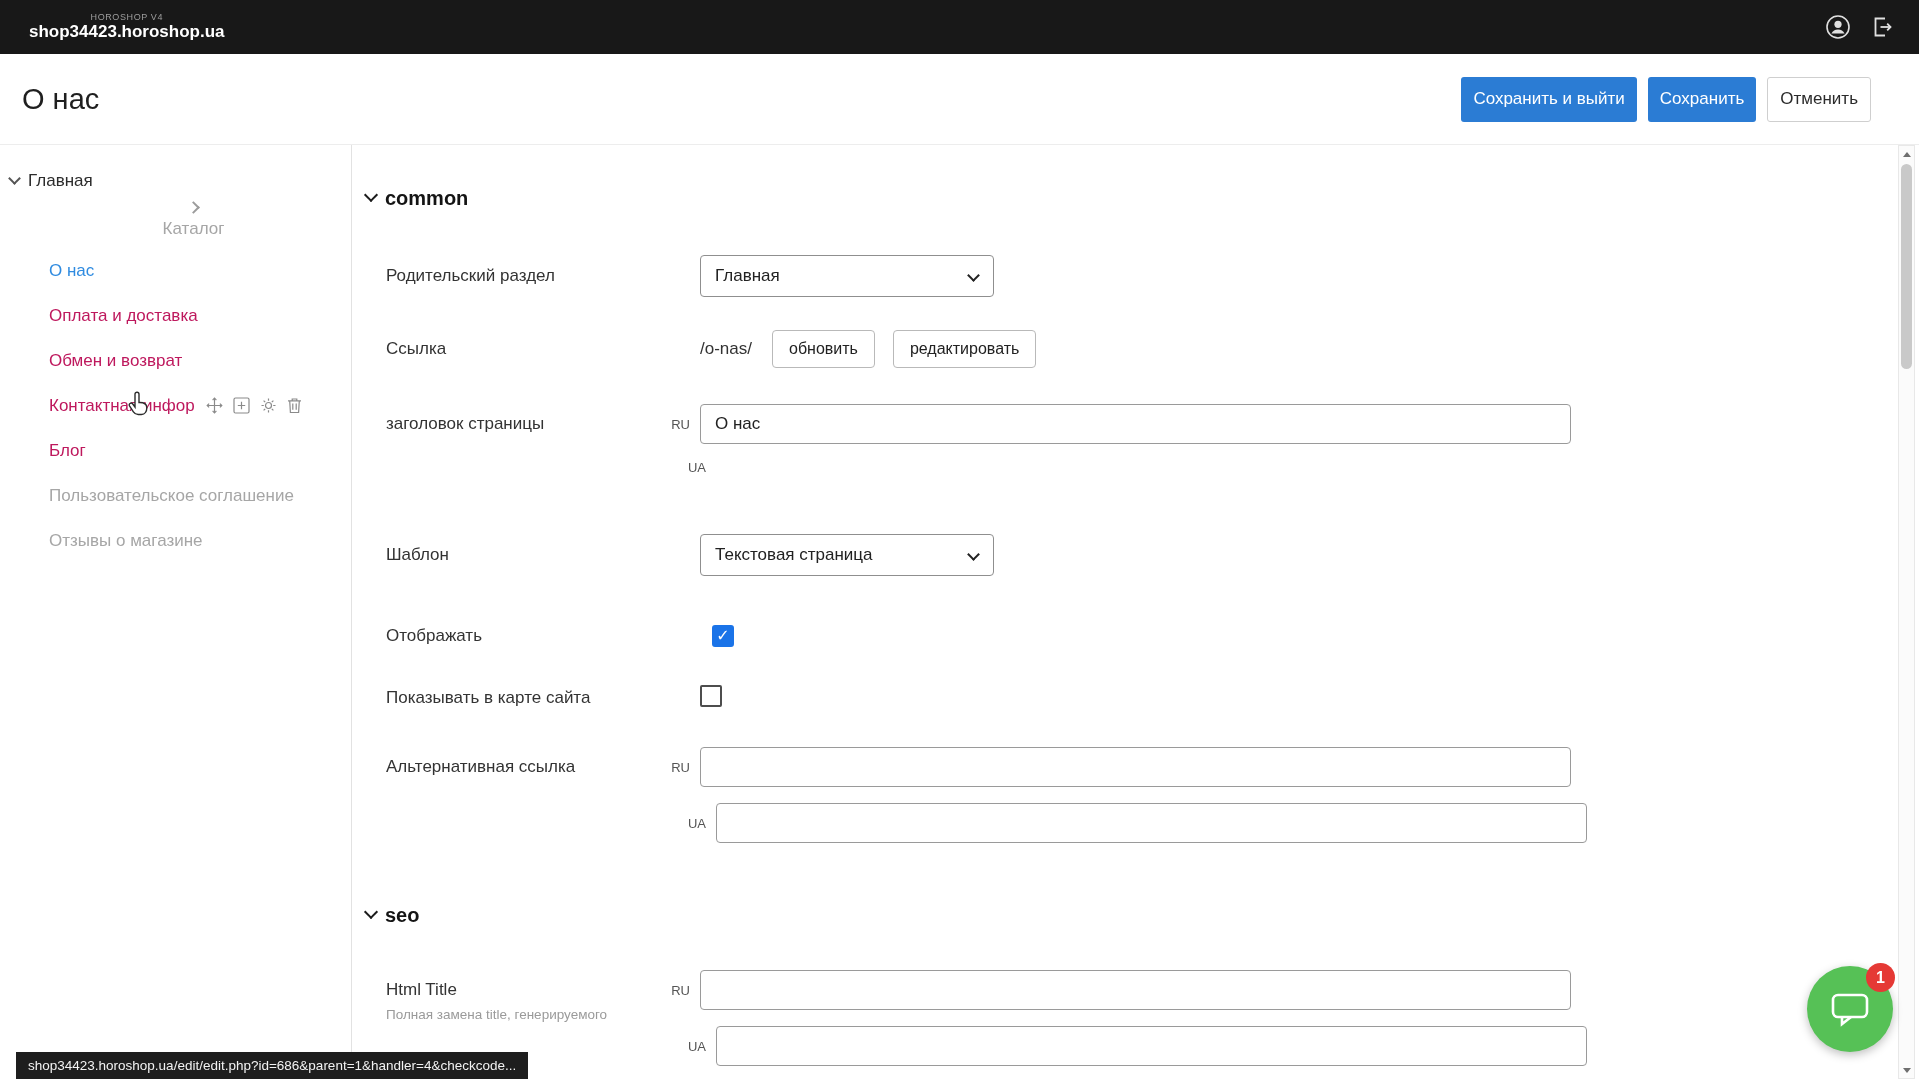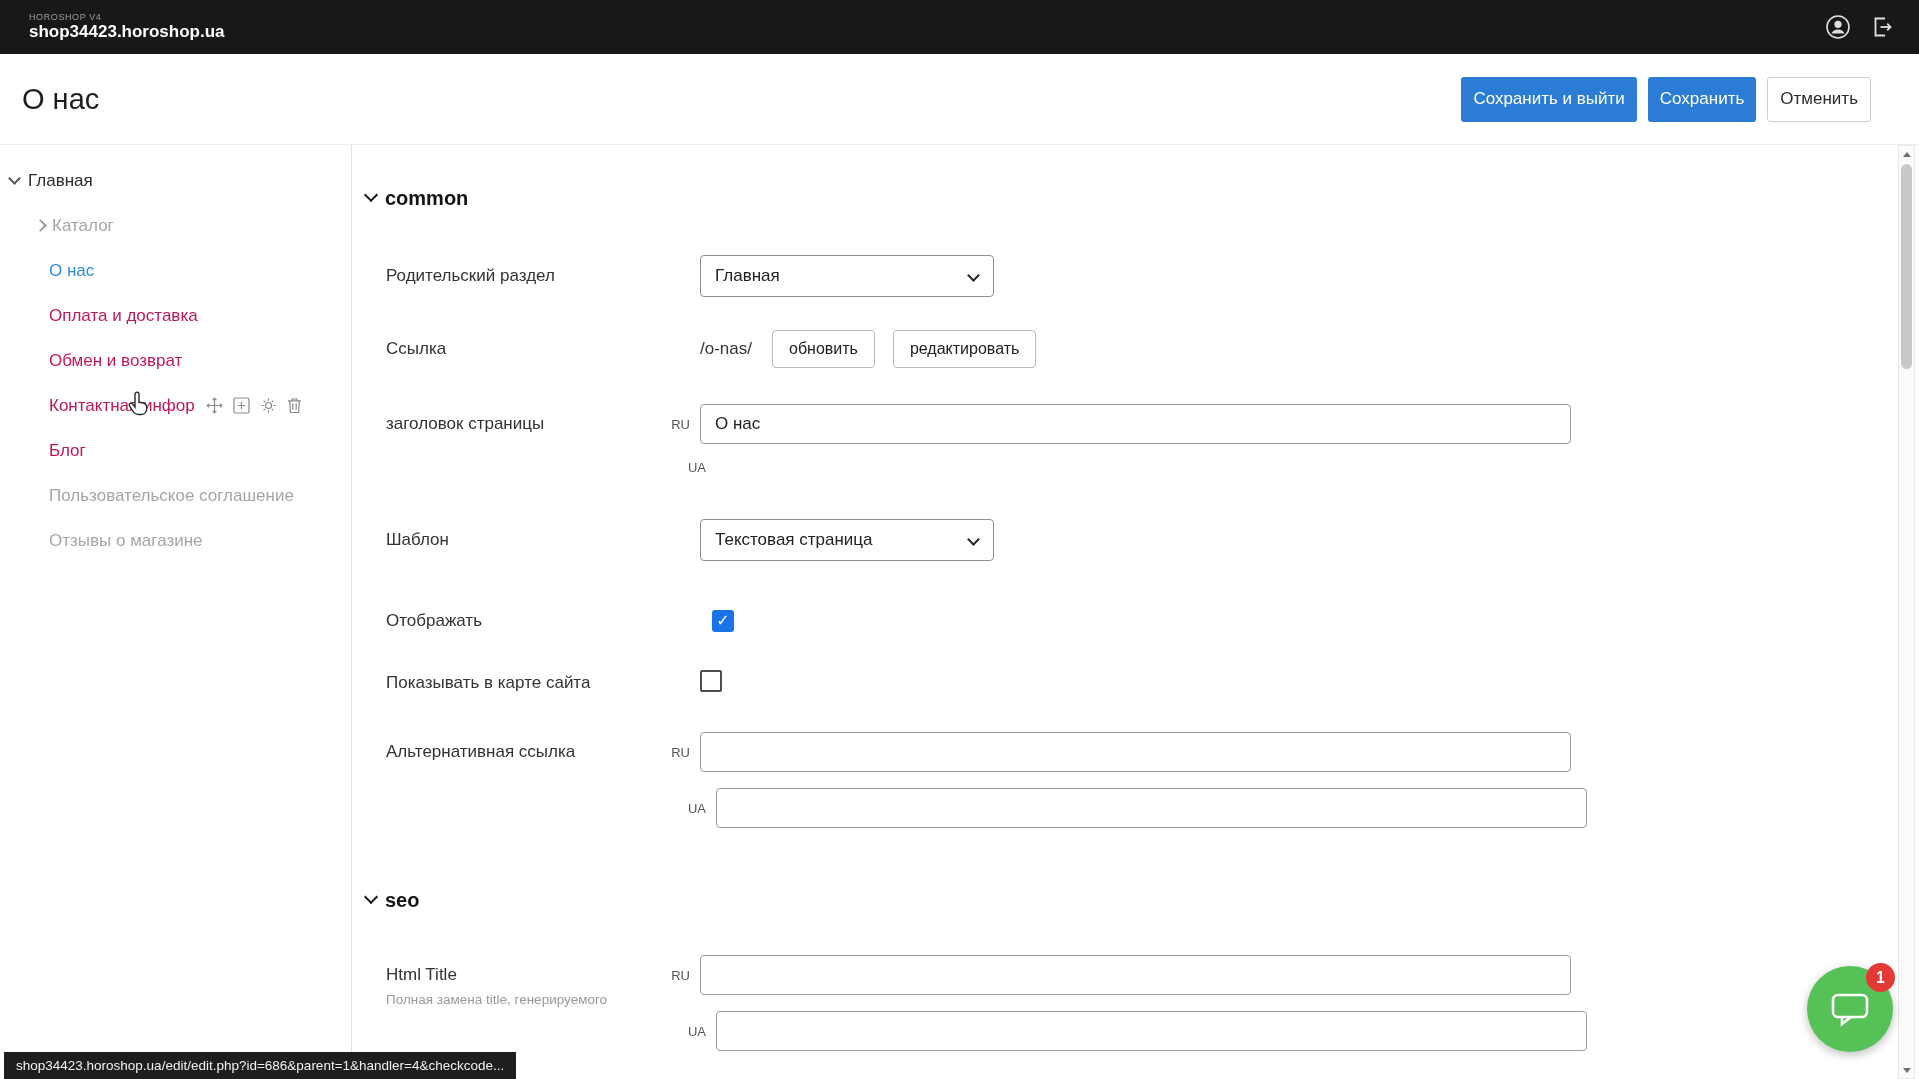--- a/index.html
+++ b/index.html
@@ -1,21 +1,21 @@
 <!DOCTYPE html>
 <html><head>
 <meta charset="utf-8">
 <style>
   * { margin:0; padding:0; box-sizing:border-box; }
   html, body { width:1919px; height:1079px; overflow:hidden; background:#fff;
     font-family:"Liberation Sans","DejaVu Sans",sans-serif; }
 
   
   .topbar { height:54px; background:#181818; display:flex; align-items:center;
-    padding-left:29px; color:#fff; }
+    padding-left:29px; color:#fff;text-align:center; }
   .logo { margin-right:58px; line-height:1.1; cursor:pointer; }
   .logo-small { font-size:9px; color:#9d9d9d; letter-spacing:.6px; }
   .logo-main { font-size:17px; font-weight:bold; color:#fff; }
   .menu { display:flex; align-items:center; }
   .menu-item { color:#e9e9e9; font-size:17px; padding:9px 11px; cursor:pointer; white-space:nowrap; }
   .menu-item.active { background:#3c3c3c; }
   .topbar-right { margin-left:auto; display:flex; align-items:center; gap:18px; padding-right:24px; }
   .topbar-icon { width:26px; height:26px; cursor:pointer; display:block; }
 
   
@@ -27,21 +27,21 @@
   .btn-blue { background:#2b7cd4; color:#fff; }
   .btn-outline { background:#fff; border:1px solid #cfcfcf; color:#2b2b2b; }
 
   
   .content { display:flex; height:935px; border-top:1px solid #ededed; }
   .sidebar { width:352px; flex:none; border-right:1px solid #e2e2e2; padding-top:13px; position:relative; }
 
   .tree-row { display:flex; align-items:center; font-size:17px; height:45px; cursor:pointer; }
   .tree-root { padding-left:10px; gap:9px; color:#2c2c2c; }
   .tree-item { padding-left:49px; color:#be185d; }
-  .tree-item.has-chev { padding-left:36px; gap:7px; }
+  .tree-item.has-chev { padding-left:36px; gap:7px;flex-direction:column; }
   .tree-item.selected { color:#2f8be0; }
   .tree-item.muted { color:#a6a6a6; }
   .chev { width:9px; height:9px; border-right:2px solid #555; border-bottom:2px solid #555; flex:none; }
   .chev.down { transform:rotate(45deg); margin-top:-5px; }
   .chev.right { transform:rotate(-45deg); }
   .chev.gray { border-color:#9c9c9c; }
   .row-icons { display:flex; align-items:center; gap:10px; margin-left:11px; }
   .row-icons svg { display:block; cursor:pointer; }
   .hand-cursor { position:absolute; left:126px; top:246px; pointer-events:none; }
 
@@ -59,21 +59,21 @@
   .row-label { width:314px; flex:none; font-size:17px; color:#333; }
   .row-label-block { width:314px; flex:none; }
   .row-label-block .row-label { width:auto; }
   .pt11 { padding-top:11px; }
   .pt10 { padding-top:10px; }
   .row-control { flex:1; }
   .field-hint { margin-top:7px; font-size:13.5px; color:#9a9a9a; padding-right:24px; }
 
   #row-parent { margin-bottom:33px; }
   #row-link { margin-bottom:36px; height:38px; }
-  #row-title { margin-bottom:44px; }
+  #row-title { margin-bottom:59px; }
   #row-template { margin-bottom:49px; }
   #row-display { margin-bottom:40px; height:22px;gap:12px; }
   #row-sitemap { margin-bottom:38px; height:22px; }
   #row-altlink { margin-bottom:60px; }
 
   .select { width:294px; height:42px; border:1px solid #8f8f8f; border-radius:4px; background:#fff;
     display:flex; align-items:center; padding:0 34px 0 14px; font-size:17px; color:#222;
     position:relative; cursor:pointer; }
   .sel-chev { position:absolute; right:15px; top:15px; width:9px; height:9px;
     border-right:2px solid #222; border-bottom:2px solid #222; transform:rotate(45deg); }
@@ -102,21 +102,21 @@
     align-items:center; justify-content:center; cursor:pointer; }
   .sb-arrow.up { top:0; }
   .sb-arrow.down { bottom:0; }
   .sb-arrow::after { content:""; border-left:4px solid transparent; border-right:4px solid transparent; }
   .sb-arrow.up::after { border-bottom:5px solid #6e6e6e; }
   .sb-arrow.down::after { border-top:5px solid #6e6e6e; }
   .sb-thumb { position:absolute; top:18px; left:2px; width:11px; height:205px;
     background:#c9c9c9; border-radius:6px; cursor:pointer; }
 
   
-  .status-bar { position:fixed; left:4px; bottom:0; background:#1e1e1e; color:#f2f2f2;
+  .status-bar { position:fixed; left:16px; bottom:0; background:#1e1e1e; color:#f2f2f2;
     font-size:13.5px; padding:6px 12px; z-index:50; white-space:nowrap; }
 
   
   .chat-widget { position:fixed; right:26px; bottom:27px; width:86px; height:86px;
     border-radius:50%; background:#56c156; display:flex; align-items:center; justify-content:center;
     cursor:pointer; box-shadow:0 3px 10px rgba(0,0,0,.25); z-index:40; }
   .chat-badge { position:absolute; top:-3px; right:-2px; width:29px; height:29px; border-radius:50%;
     background:#e53935; color:#fff; font-size:16px; font-weight:bold;
     display:flex; align-items:center; justify-content:center; }
 </style>

